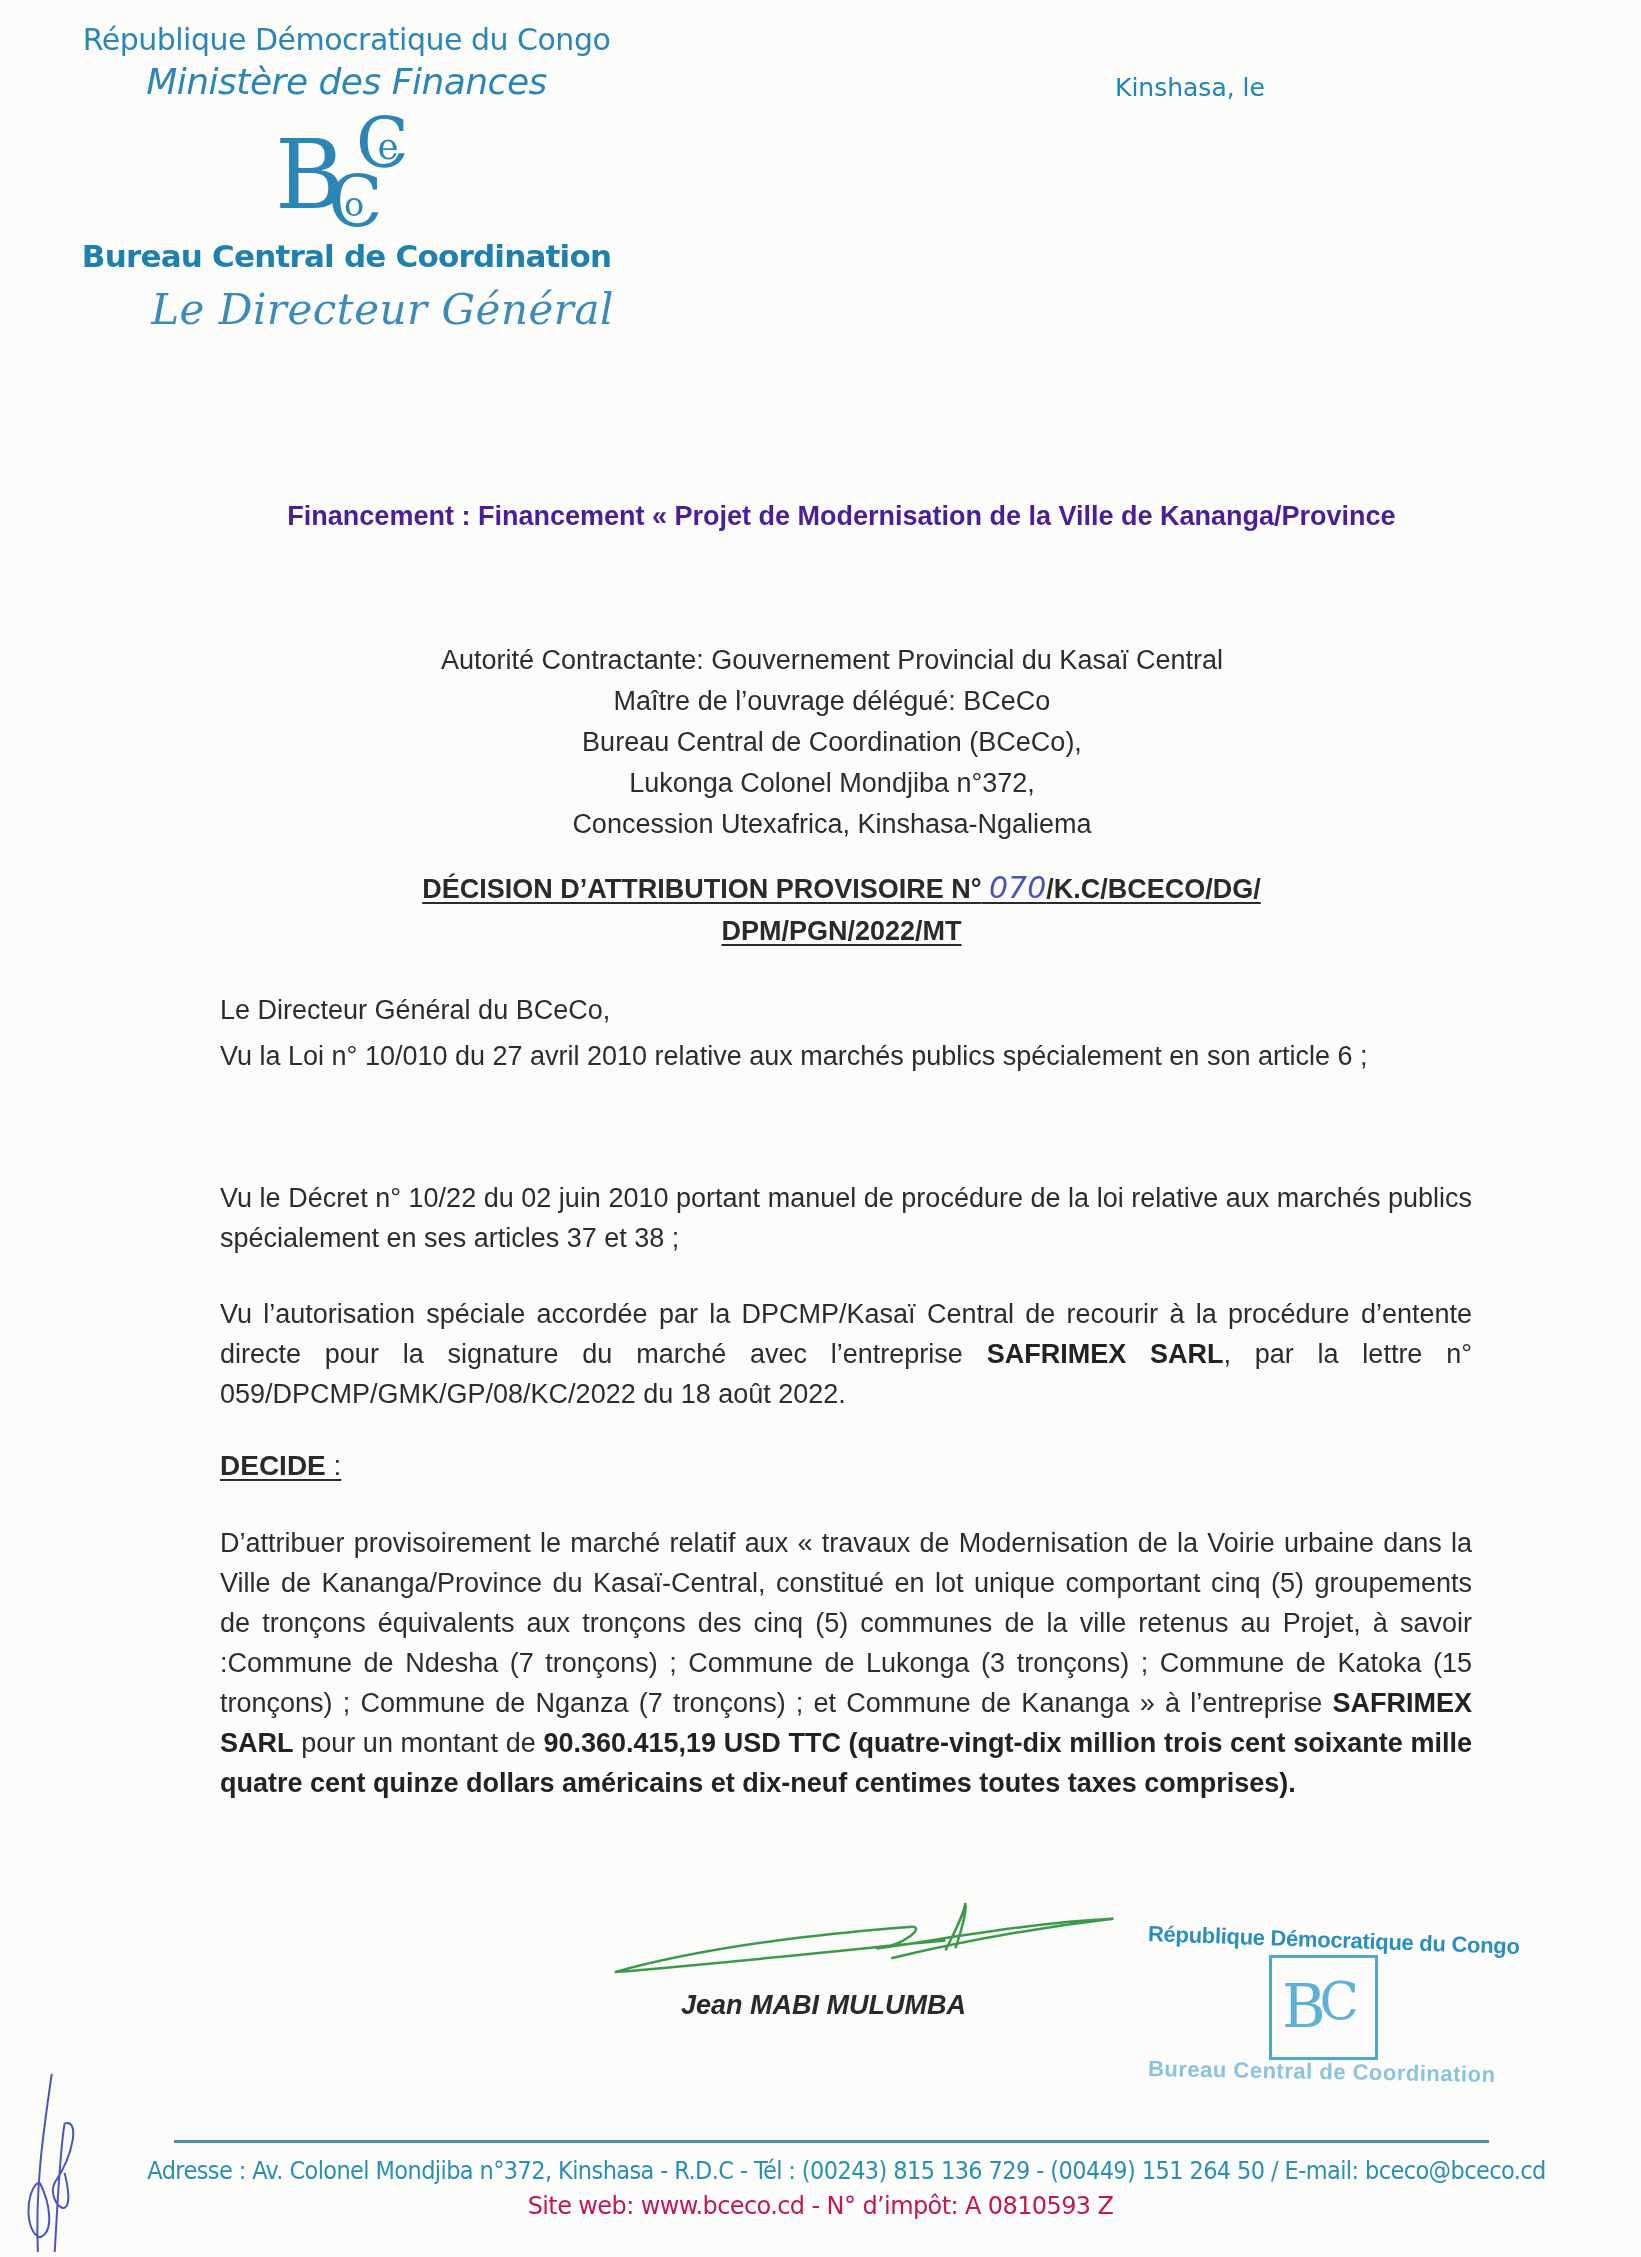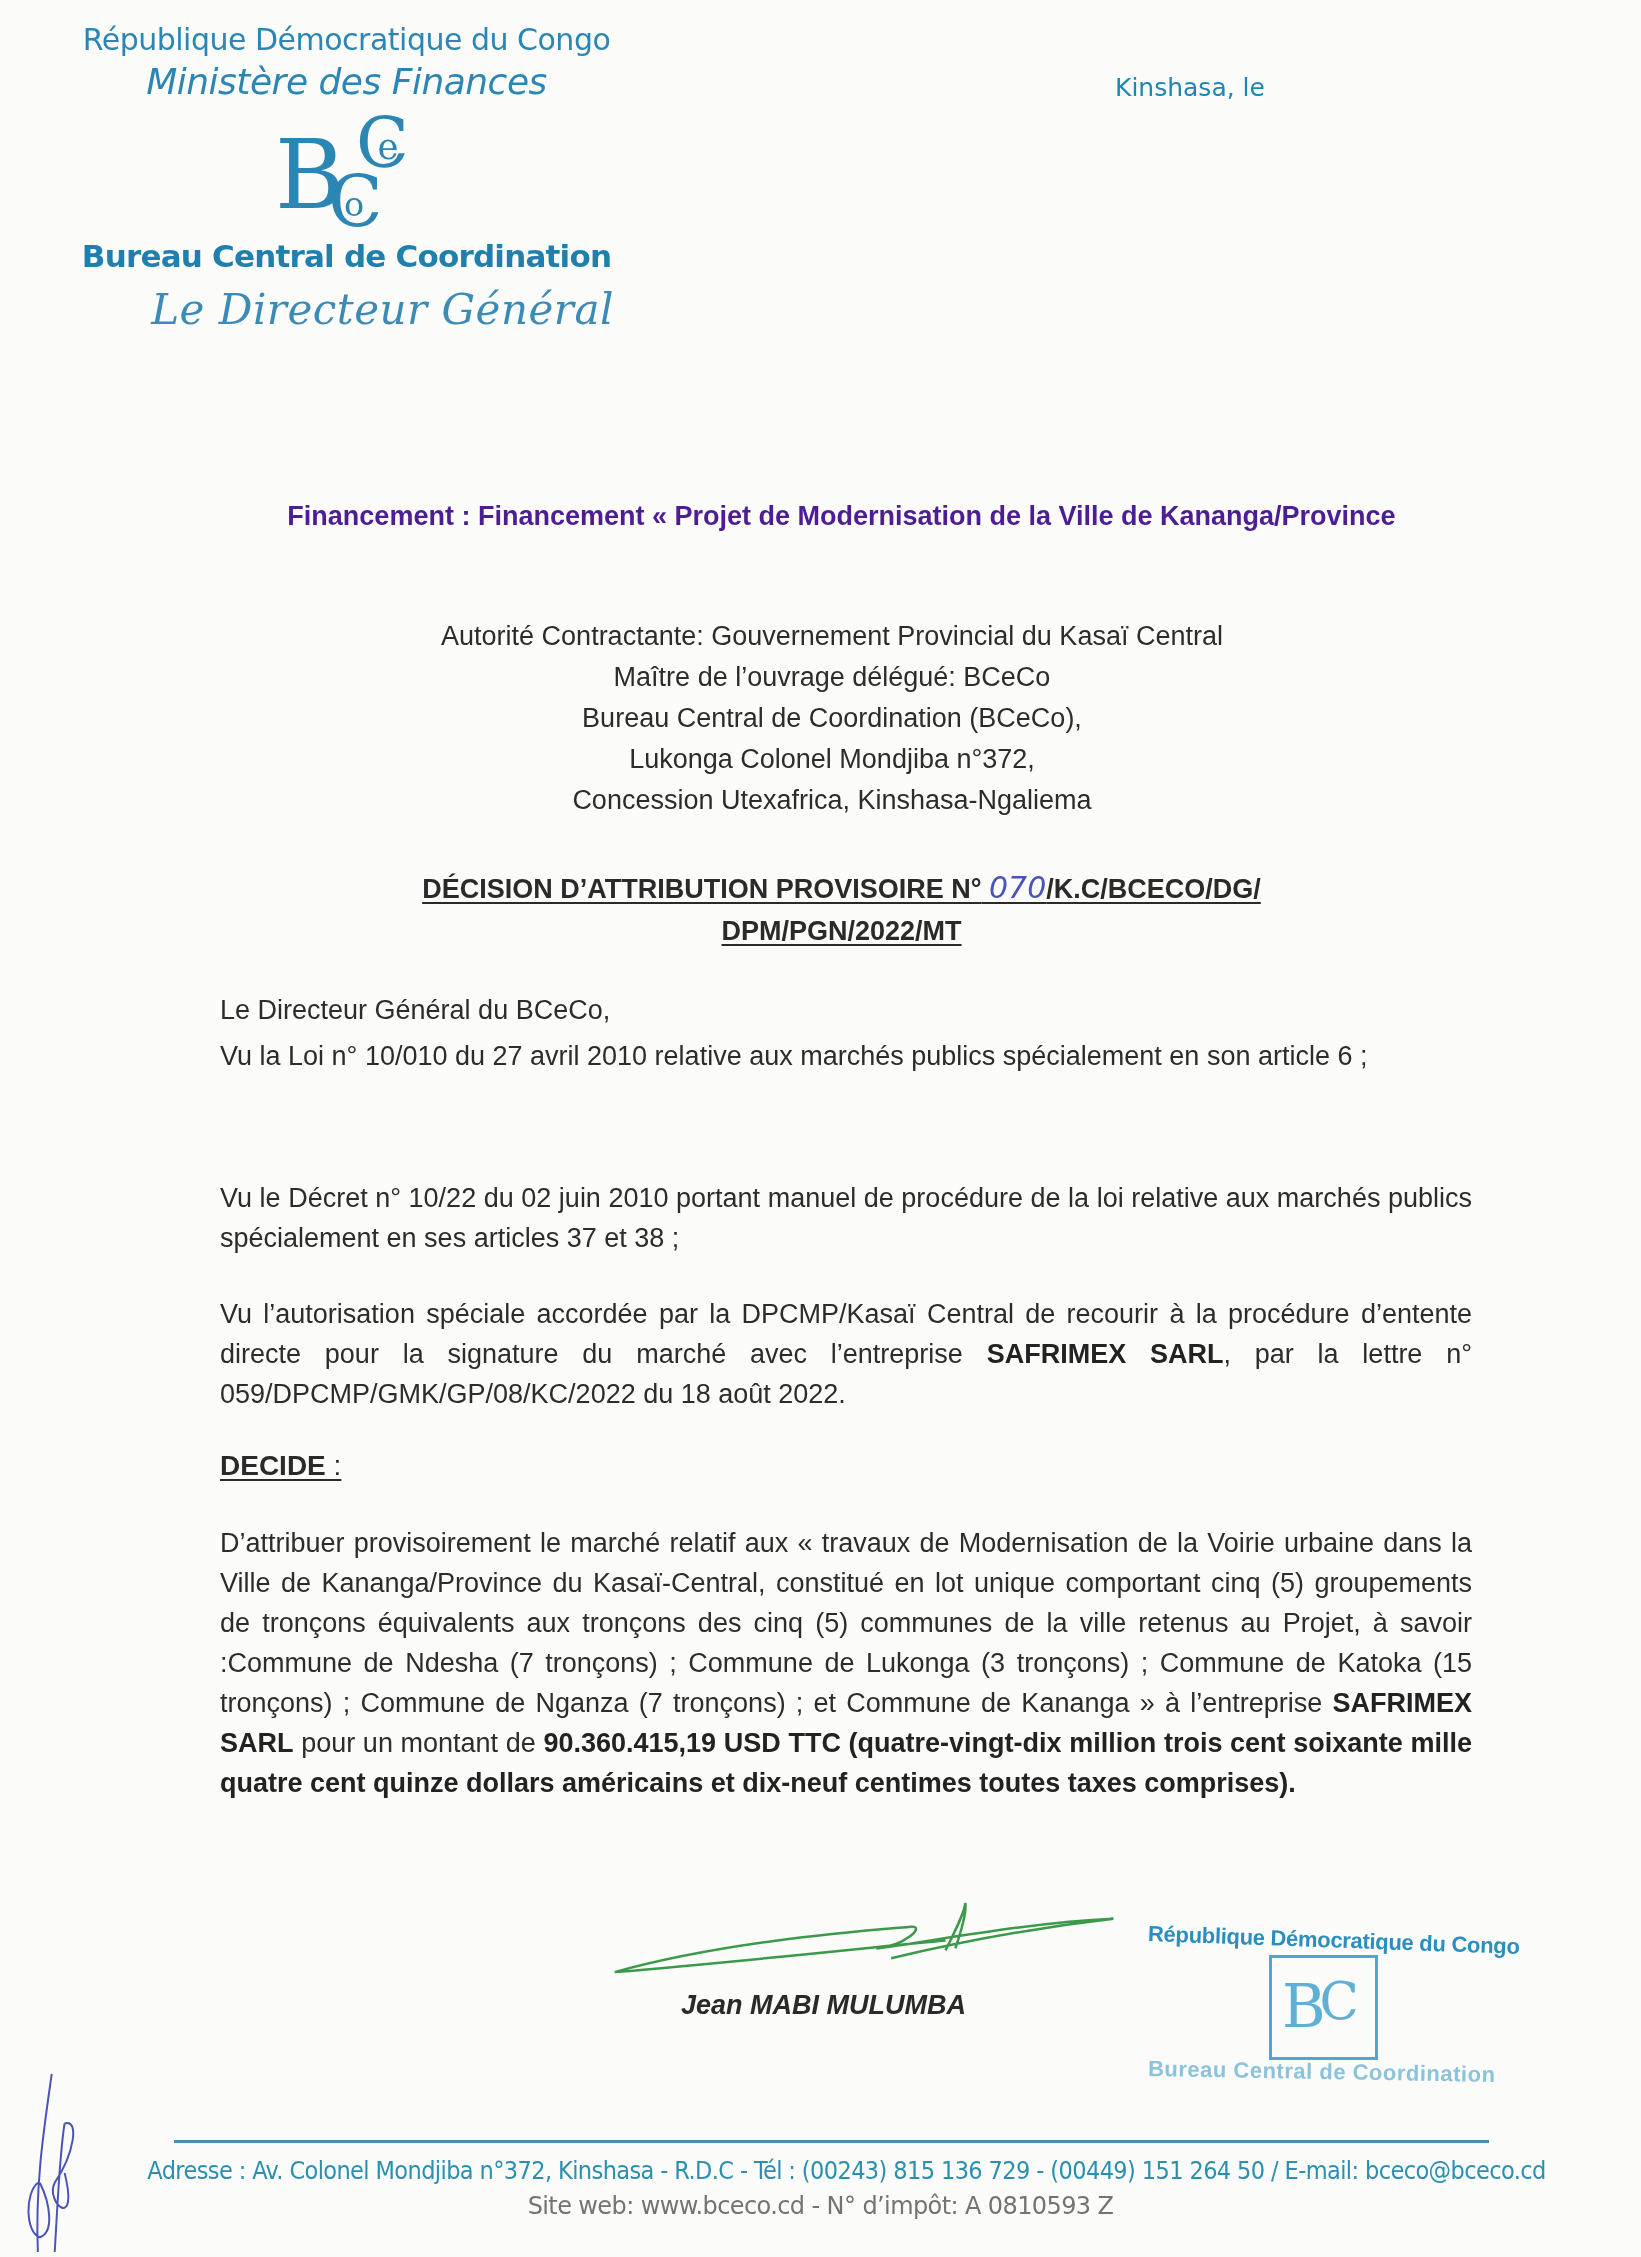--- a/index.html
+++ b/index.html
@@ -29,21 +29,21 @@
   .decide { left: 220px; top: 1450px; font-size: 28px; font-weight: bold; text-decoration: underline; text-decoration-thickness: 2px; text-underline-offset: 4px; }
   .decide span { font-weight: normal; text-decoration: none; }
 
   .signame { left: 681px; top: 1990px; font-size: 27px; font-weight: bold; font-style: italic; color: #2a2a2a; }
   .stamp-top { left: 1148px; top: 1921px; font-size: 22px; font-weight: bold; color: #2a8fbf; transform: rotate(2deg); transform-origin: left; letter-spacing: -0.3px; }
   .stamp-box { left: 1269px; top: 1955px; width: 103px; height: 99px; border: 3px solid #4fa6cf; }
   .stamp-bottom { left: 1148px; top: 2059px; font-size: 22px; font-weight: bold; color: #8bc3dc; transform: rotate(1deg); letter-spacing: 0.5px; }
 
   .footer-rule { left: 174px; top: 2140px; width: 1315px; height: 3px; background: #4c8ea8; }
   .footer1 { left: 114px; width: 1465px; top: 2156px; text-align: center; font-size: 25px; color: #2b8fb0; font-family: "DejaVu Sans Condensed", "DejaVu Sans", sans-serif; letter-spacing: -0.6px; }
-  .footer2 { left: 0; width: 1641px; top: 2192px; text-align: center; font-size: 24px; color: #737373; font-family: "DejaVu Sans", sans-serif; letter-spacing: -0.6px; }
+  .footer2 { left: 0; width: 1641px; top: 2192px; text-align: center; font-size: 24px; color: #be185d; font-family: "DejaVu Sans", sans-serif; letter-spacing: -0.6px; }
 </style>
 </head>
 <body>
 
 <div class="abs hdr-line1 blue">République Démocratique du Congo</div>
 <div class="abs hdr-line2 blue">Ministère des Finances</div>
 <div class="abs logo">
   <svg width="158" height="129" viewBox="0 0 160 130">
     <text x="8" y="100" font-family="DejaVu Serif, serif" font-size="96" fill="#2b86b5">B</text>
     <text x="62" y="118" font-family="DejaVu Serif, serif" font-size="72" fill="#2b86b5">C</text>
@@ -53,21 +53,21 @@
   </svg>
 </div>
 <div class="abs hdr-bureau">Bureau Central de Coordination</div>
 <div class="abs hdr-dg">Le Directeur Général</div>
 <div class="abs kinshasa">Kinshasa, le</div>
 
 <div class="abs center-bold" style="top:495px;">
   <div>Financement : Financement « Projet de Modernisation de la Ville de Kananga/Province</div>
 </div>
 
-<div class="abs center-block" style="top:616px;">
+<div class="abs center-block" style="top:640px;">
   <div>Autorité Contractante: Gouvernement Provincial du Kasaï Central</div>
   <div>Maître de l’ouvrage délégué: BCeCo</div>
   <div>Bureau Central de Coordination (BCeCo),</div>
   <div>Lukonga Colonel Mondjiba n°372,</div>
   <div>Concession Utexafrica, Kinshasa-Ngaliema</div>
 </div>
 
 <div class="abs title" style="top:867px;">
   <div><u><span>DÉCISION D’ATTRIBUTION PROVISOIRE N°</span> <span class="handwritten">070</span><span>/K.C/BCECO/DG/</span></u></div>
   <div><u>DPM/PGN/2022/MT</u></div>

